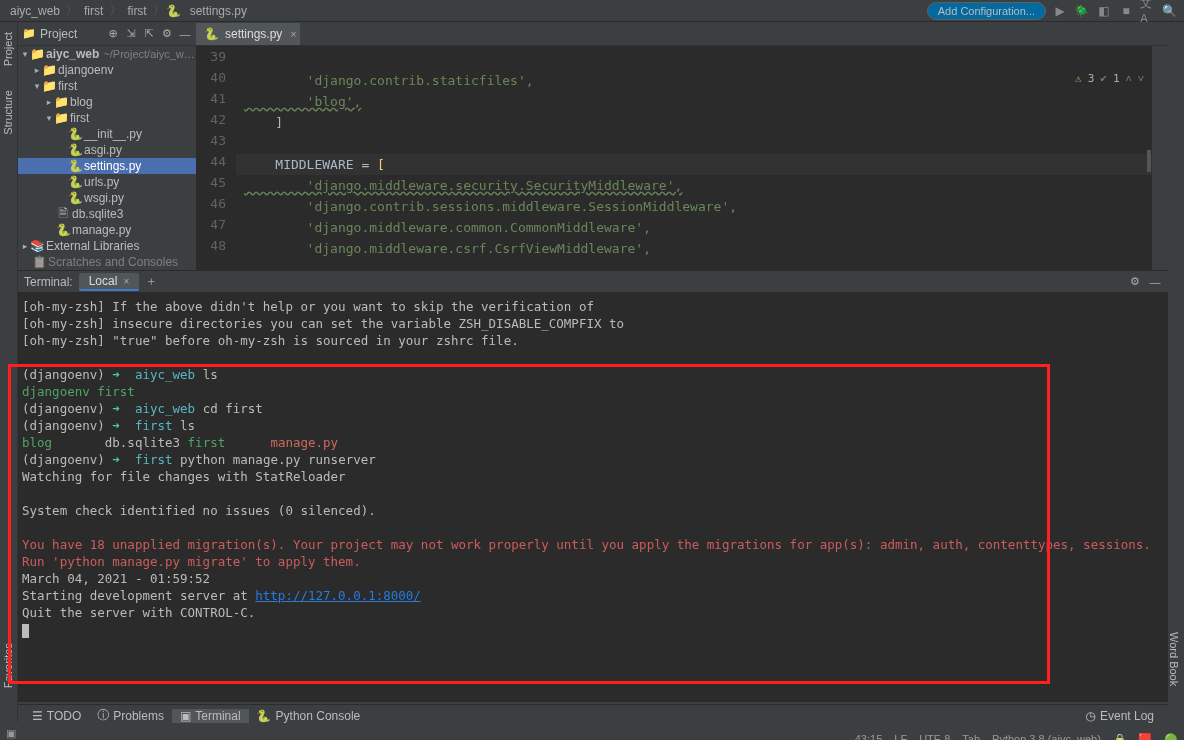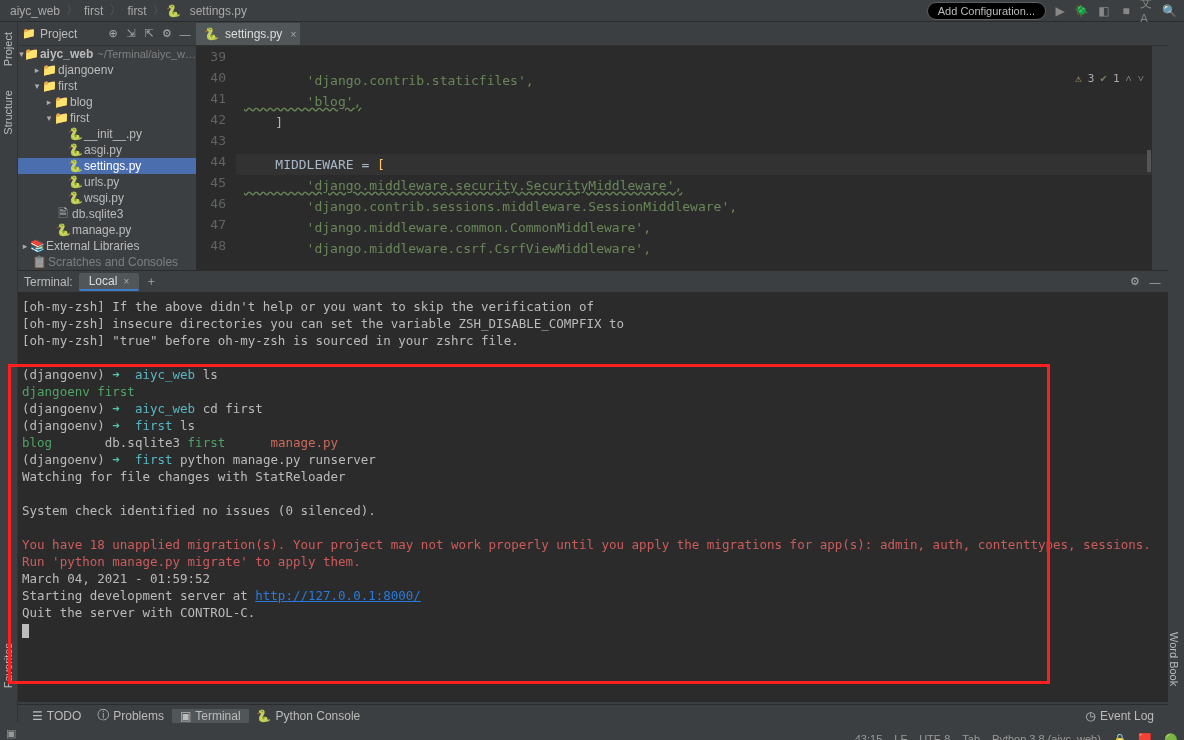--- a/index.html
+++ b/index.html
@@ -11,21 +11,21 @@
     overflow: hidden; position: relative;
   }
 
   
   .topbar { height: 22px; background: #3c3f41; display: flex; align-items: center; padding: 0 6px; border-bottom: 1px solid #2b2b2b; }
   .breadcrumbs { display: flex; align-items: center; gap: 2px; }
   .crumb { padding: 0 4px; color: #aaa; }
   .crumb-sep { color: #666; }
   .file-icon { color: #8cc452; margin-right: 2px; }
   .topbar-right { margin-left: auto; display: flex; align-items: center; gap: 6px; }
-  .btn-config { background: #000000; border: 1px solid #5e6060; color: #bbb; padding: 2px 10px; border-radius: 9px; font-size: 11px; }
+  .btn-config { background: #0369a1; border: 1px solid #5e6060; color: #bbb; padding: 2px 10px; border-radius: 9px; font-size: 11px; }
   .top-icon { width: 16px; height: 16px; display: inline-flex; align-items: center; justify-content: center; color: #888; }
 
   
   .left-strip { position: absolute; left: 0; top: 22px; width: 18px; height: 700px; background: #3c3f41; border-right: 1px solid #323232; }
   .strip-label { writing-mode: vertical-rl; transform: rotate(180deg); font-size: 11px; color: #bbb; padding: 6px 2px; display: block; }
   .right-strip { position: absolute; right: 0; top: 630px; width: 18px; }
   .right-strip-label { writing-mode: vertical-rl; font-size: 11px; color: #bbb; padding: 2px; }
 
   
   .proj-toolbar { position: absolute; left: 18px; top: 22px; width: 178px; height: 24px; background: #3c3f41; display: flex; align-items: center; padding: 0 4px; border-bottom: 1px solid #323232; }
@@ -142,21 +142,21 @@
     <span class="mini-icon">—</span>
   </div>
 </div>
 
 <div class="project-tree">
   <div class="tree-row">
       <span class="indent" style="width:2px"></span>
       <span class="tw">▾</span>
       <span class="fi">📁</span>
       <b>aiyc_web</b>
-      <span class="muted">~/Terminal/aiyc_w…</span>
+      <span class="muted">~/Project/aiyc_w…</span>
     </div>
   <div class="tree-row">
       <span class="indent" style="width:14px"></span>
       <span class="tw">▸</span>
       <span class="fi">📁</span>
       <span>djangoenv</span>
     </div>
   <div class="tree-row">
       <span class="indent" style="width:14px"></span>
       <span class="tw">▾</span>

